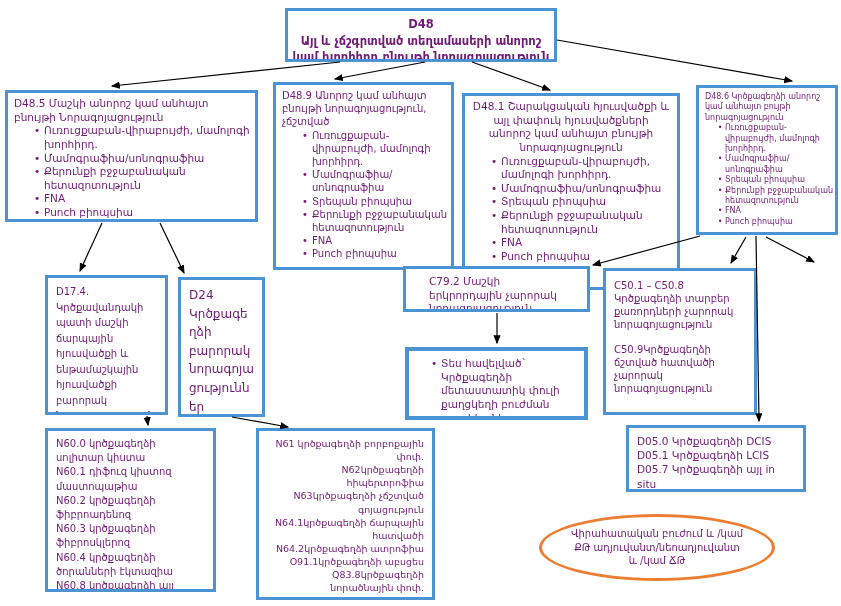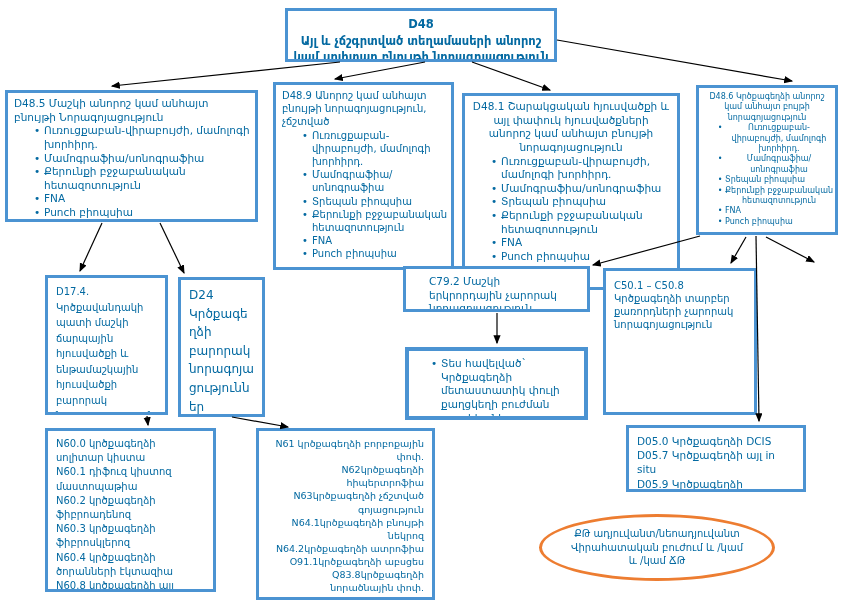--- a/index.html
+++ b/index.html
@@ -1,34 +1,34 @@
 <!DOCTYPE html>
 <html><head>
 <meta charset="utf-8">
 <style>
   html,body{margin:0;padding:0;background:#ffffff;}
   #canvas{
     position:relative;width:841px;height:606px;background:#ffffff;
-    font-family:"DejaVu Sans",sans-serif;color:#0369a1;
+    font-family:"DejaVu Sans",sans-serif;color:#701a75;
   }
   .box{
     position:absolute;background:#fff;border:3px solid #4B93D2;
     box-sizing:border-box;overflow:hidden;word-break:break-word;line-height:1.3;
   }
   .bt{padding:4px 6px 0 6px;}
   .bi{display:flex;padding:0 4px 0 22px;}
   .dot{flex:0 0 14px;text-align:center;}
   .dot::before{content:"•";}
   #d48{left:285px;top:8px;width:272px;height:54px;font-weight:bold;
        font-size:11.5px;text-align:center;padding-top:5px;line-height:1.45;}
   #d485{left:5px;top:90px;width:253px;height:132px;font-size:10.5px;}
   #d489{left:273px;top:82px;width:181px;height:188px;font-size:10px;line-height:1.32;}
   #d481{left:462px;top:93px;width:218px;height:197px;font-size:10.5px;}
   #d481 .bt{text-align:center;}
-  #d486{left:696px;top:85px;width:142px;height:150px;font-size:8px;line-height:1.3;text-align:center;}
+  #d486{left:696px;top:85px;width:142px;height:150px;font-size:8px;line-height:1.3;}
   #d486 .bi{padding:0 2px 0 16px;}
   #d486 .dot{flex:0 0 10px;}
   #d174{left:45px;top:275px;width:123px;height:140px;font-size:10px;line-height:1.55;padding:6px 8px;}
   #d24{left:178px;top:277px;width:87px;height:140px;font-size:12px;line-height:1.55;padding:6px 8px;}
   #c792{left:403px;top:266px;width:187px;height:46px;font-size:10.5px;padding:6px 23px;}
   #appendix{left:405px;top:347px;width:183px;height:73px;border-width:4px;font-size:10.5px;padding:6px 4px;}
   #appendix .bi{padding:0 2px 0 14px;}
   #c501{left:603px;top:268px;width:154px;height:147px;font-size:10px;padding:8px 8px;}
   #c501 .p2{margin-top:12px;}
   #c500{left:765px;top:268px;width:73px;height:88px;font-size:9px;padding:5px 5px;}
@@ -44,21 +44,21 @@
   #arrows{position:absolute;left:0;top:0;width:841px;height:606px;pointer-events:none;}
   #arrows line{stroke:#000;stroke-width:1.2;}
 </style>
 </head>
 <body>
 
 <div id="canvas">
 
   <div class="box" id="d48">
     <div>D48</div>
-    <div>Այլ և չճշգրտված տեղամասերի անորոշ կամ սոլիտար բնույթի նորագոյացություն</div>
+    <div>Այլ և չճշգրտված տեղամասերի անորոշ կամ խորհիրդ բնույթի նորագոյացություն</div>
   </div>
 
   <div class="box" id="d485">
     <div class="bt">D48.5 Մաշկի անորոշ կամ անհայտ բնույթի Նորագոյացություն</div>
     <div class="bi">
         <span class="dot"></span>
         <span>Ուռուցքաբան-վիրաբույժի, մամոլոգի խորհիրդ.</span>
       </div>
     <div class="bi">
         <span class="dot"></span>
@@ -176,54 +176,56 @@
 
   <div class="box" id="appendix">
     <div class="bi">
         <span class="dot"></span>
         <span>Տես հավելված` Կրծքագեղձի մետաստատիկ փուլի քաղցկեղի բուժման ասպեկտները</span>
       </div>
   </div>
 
   <div class="box" id="c501">
     <div class="p1">C50.1 – C50.8 Կրծքագեղձի տարբեր քառորդների չարորակ նորագոյացություն</div>
+    <div class="p2">C50.9Կրծքագեղձի ճշտված հատվածի չարորակ նորագոյացություն</div>
   </div>
 
 
   <div class="box" id="n60">
     <div>N60.0 կրծքագեղձի սոլիտար կիստա</div>
     <div>N60.1 դիֆուզ կիստոզ մաստոպաթիա</div>
     <div>N60.2 կրծքագեղձի ֆիբրոադենոզ</div>
     <div>N60.3 կրծքագեղձի ֆիբրոսկլերոզ</div>
     <div>N60.4 կրծքագեղձի ծորանների էկտազիա</div>
     <div>N60.8 կրծքագեղձի այլ բարորակ դիսպլազիաներ</div>
     <div>N60.9 կրծքագեղձի այլ անորոշ բարորակ դիսպլազիաներ</div>
   </div>
 
   <div class="box" id="n61">
     <div>N61 կրծքագեղձի բորբոքային փոփ.</div>
     <div>N62կրծքագեղձի հիպերտրոֆիա</div>
     <div>N63կրծքագեղձի չճշտված գոյացություն</div>
-    <div>N64.1կրծքագեղձի բնույթի նեկրոզ</div>
+    <div>N64.1կրծքագեղձի ճարպային հատվածի</div>
     <div>N64.2կրծքագեղձի ատրոֆիա</div>
     <div>O91.1կրծքագեղձի աբսցես</div>
     <div>Q83.8կրծքագեղձի նորածնային փոփ.</div>
     <div>S20.0կրծքագեղձի վնասվածք</div>
 
   </div>
 
   <div class="box" id="d05">
     <div>D05.0 Կրծքագեղձի DCIS</div>
+    <div>D05.1 Կրծքագեղձի LCIS</div>
     <div>D05.7 Կրծքագեղձի այլ in situ</div>
     <div>D05.9 Կրծքագեղձի չճշտված in situ</div>
   </div>
 
   <div id="ellipse">
+    <div>Վիրահատական բուժում և /կամ</div>
     <div>ՔԹ ադյուվանտ/նեոադյուվանտ</div>
-    <div>Վիրահատական բուժում և /կամ</div>
     <div>և /կամ ՃԹ</div>
   </div>
 
   <svg id="arrows" viewBox="0 0 841 606">
     <defs>
       <marker id="ah" markerWidth="9" markerHeight="8" refX="6.5" refY="3" orient="auto">
         <path d="M0,0 L7.5,3 L0,6 z" fill="#000"></path>
       </marker>
     </defs>
     <line x1="340" y1="62" x2="112" y2="86" marker-end="url(#ah)"></line>

